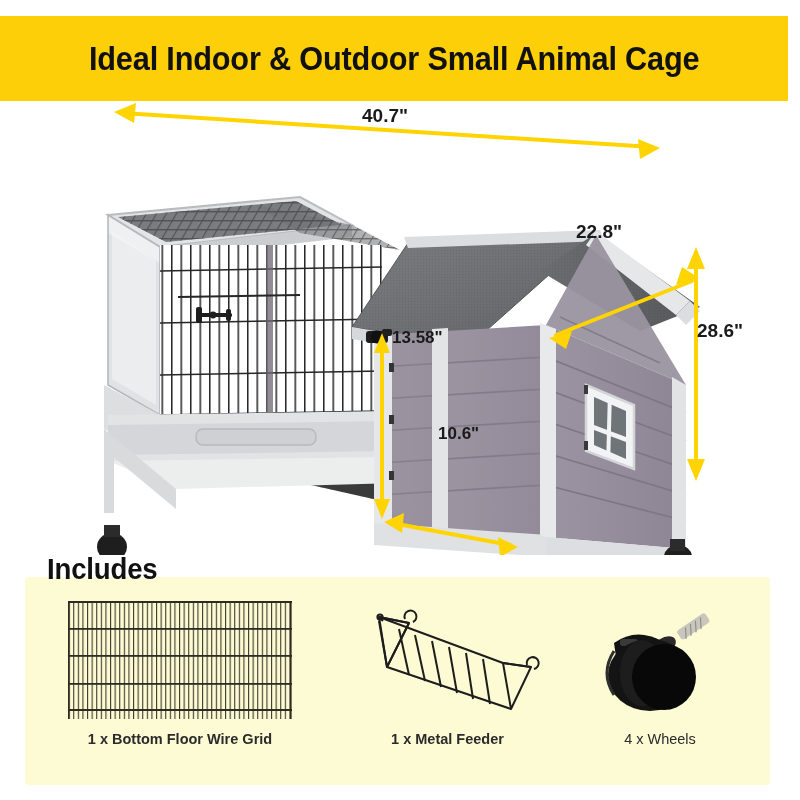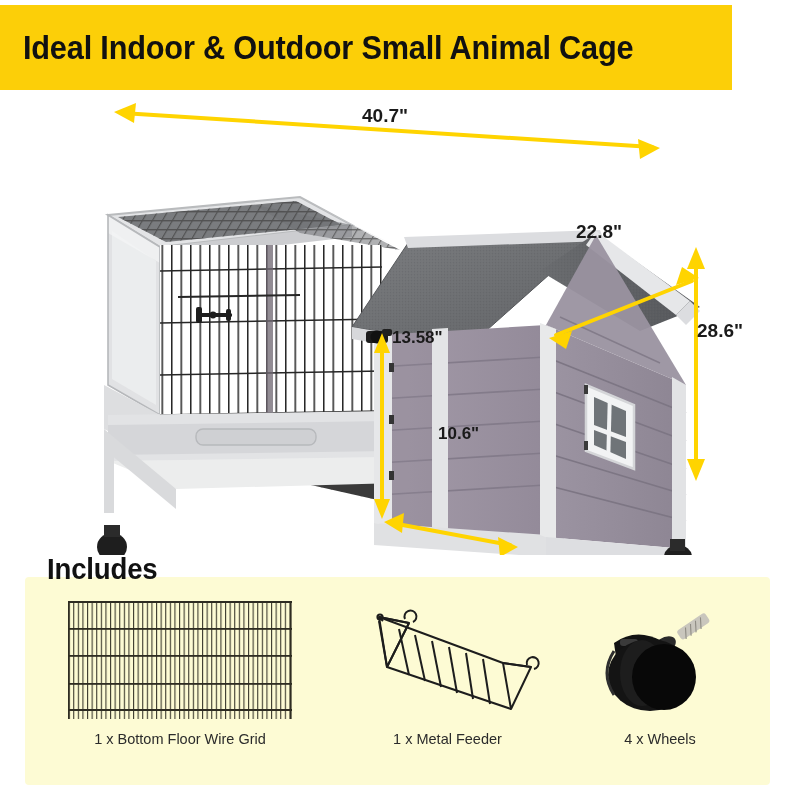--- a/index.html
+++ b/index.html
@@ -13,26 +13,27 @@
     position: relative;
     overflow: hidden;
     font-family: "Liberation Sans", sans-serif;
     -webkit-font-smoothing: antialiased;
   }
 
   
   .header-banner {
     position: absolute;
     left: 0;
-    top: 5px;
-    width: 732px;
+    top: 16px;
+    width: 788px;
     height: 85px;
     background: #fccf08;
     display: flex;
     align-items: center;
+    justify-content: center;
   }
   .header-title {
     font-family: "Liberation Sans Narrow", "Liberation Sans", sans-serif;
     font-weight: bold;
     font-size: 33px;
     letter-spacing: -0.2px;
     color: #111111;
     transform: scaleX(0.93);
     white-space: nowrap;
   }
@@ -90,22 +91,22 @@
     height: 175px;
     display: flex;
     align-items: flex-start;
   }
   .inc-item {
     position: relative;
     display: flex;
     flex-direction: column;
     align-items: center;
   }
-  .inc-item-grid   { width: 310px; }
-  .inc-item-feeder { width: 225px; }
+  .inc-item-grid   { width: 310px; font-weight: bold; }
+  .inc-item-feeder { width: 225px; font-weight: bold; }
   .inc-item-wheel  { width: 200px; align-items: center; }
 
   .inc-art {
     height: 130px;
     display: flex;
     align-items: center;
     justify-content: center;
   }
   .inc-caption {
     font-family: "Liberation Sans", sans-serif;

